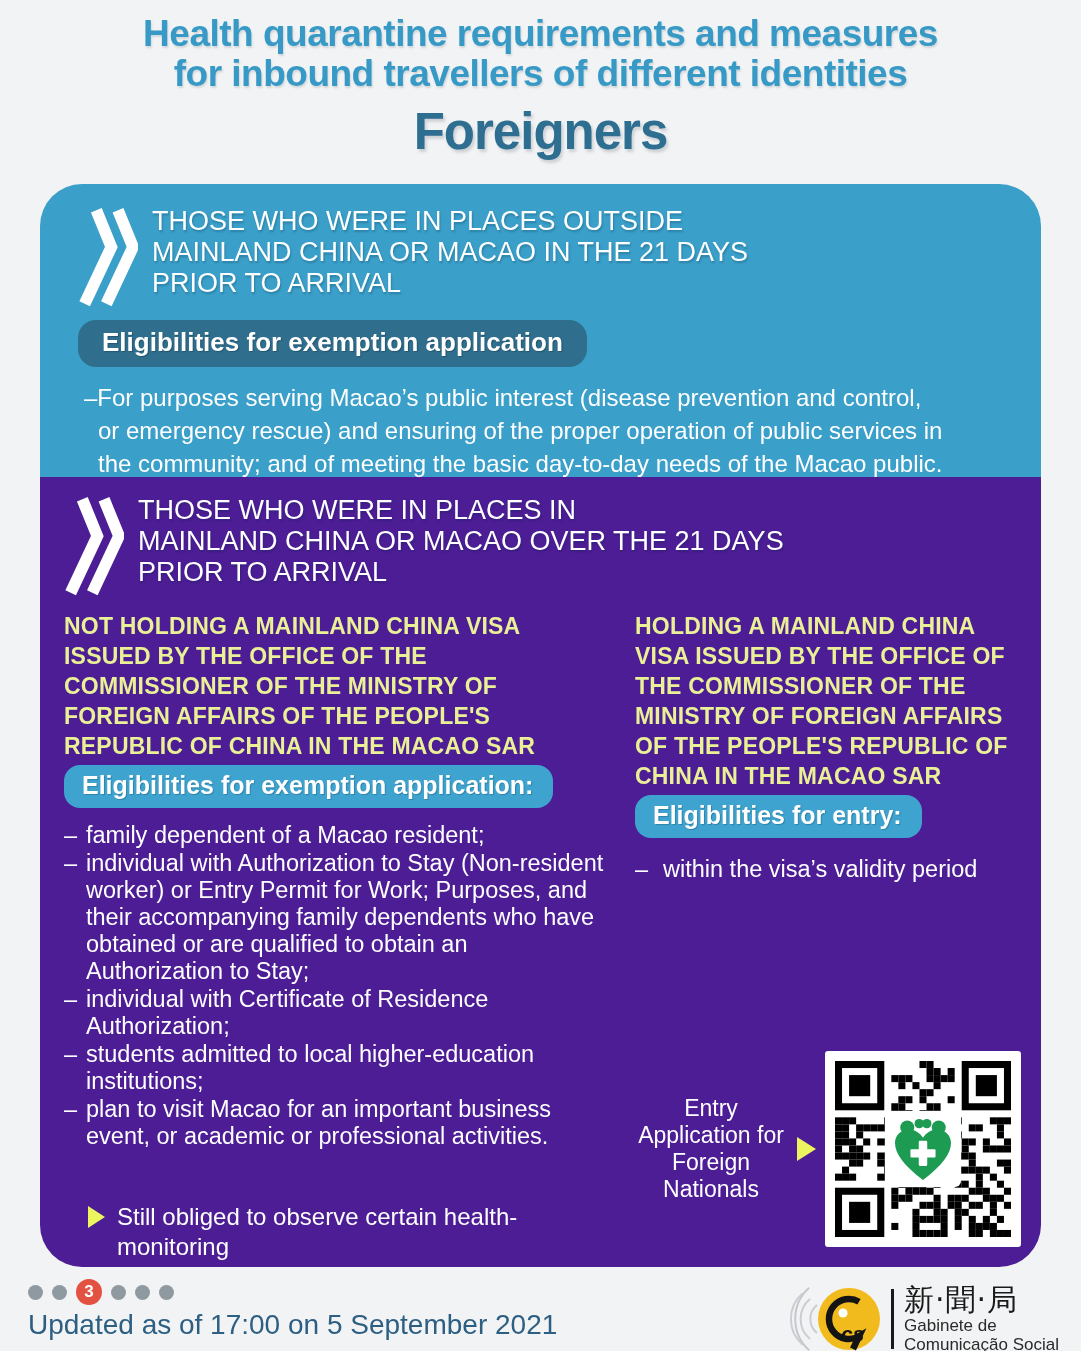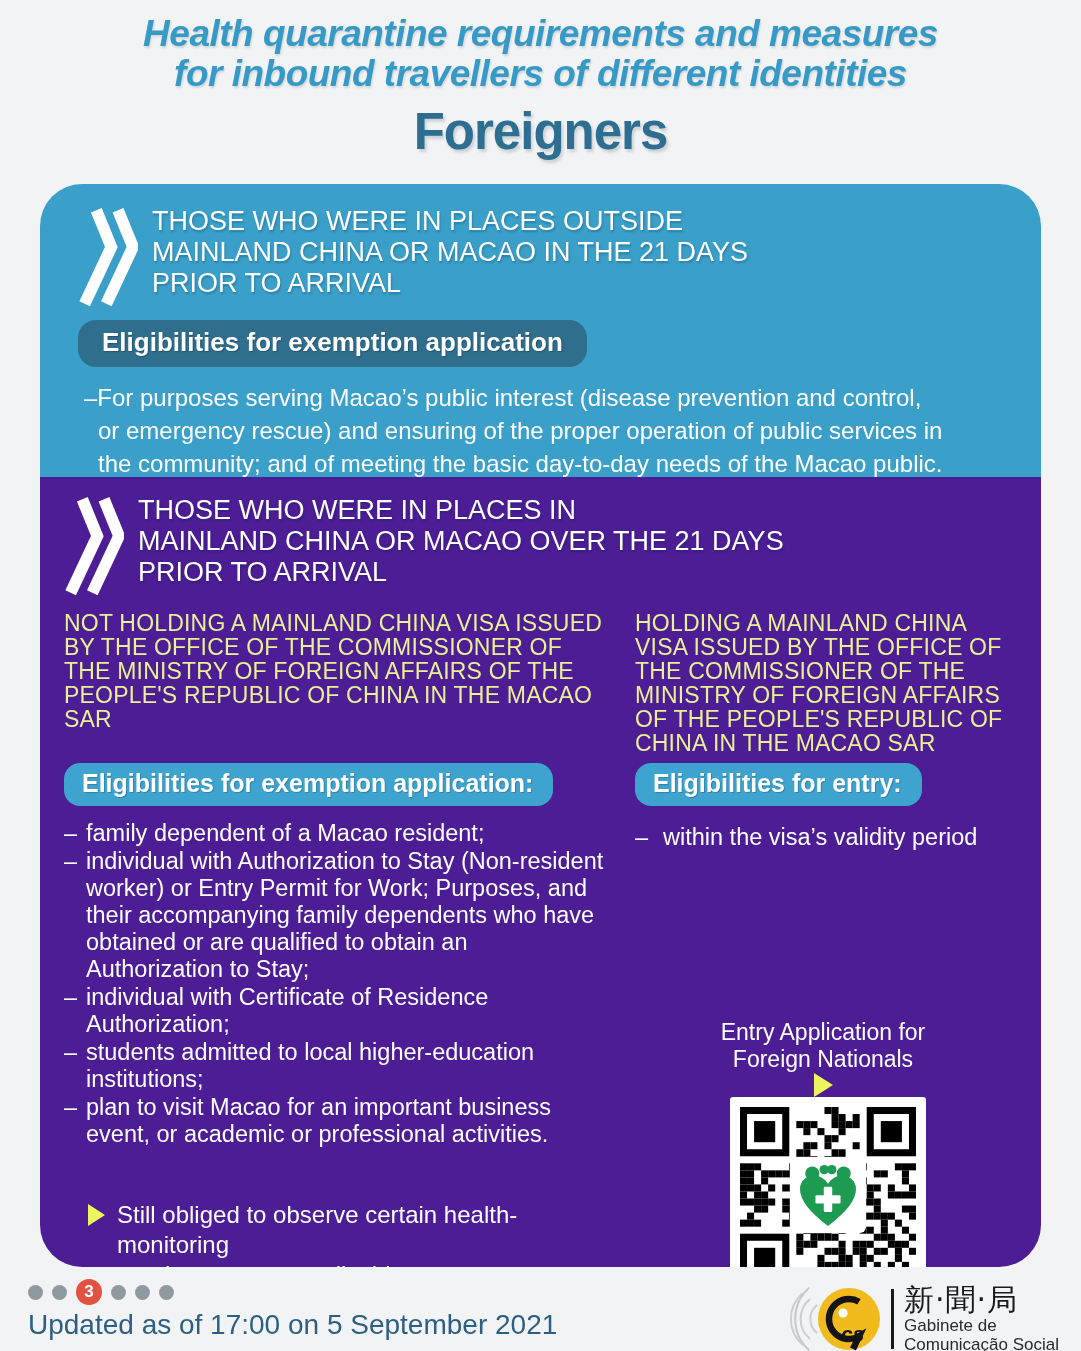--- a/index.html
+++ b/index.html
@@ -9,21 +9,21 @@
     font-family:"Liberation Sans","DejaVu Sans",sans-serif;
     overflow:hidden;
     position:relative;
   }
   .pre { white-space:pre-line; }
 
   
   .header { padding-top:14px; text-align:center; }
   .hdr-line {
     color:#3699c6; font-weight:bold; font-size:37px; line-height:40px;
-    letter-spacing:-0.5px; text-shadow:1px 2px 2px rgba(120,130,140,.25);font-style:italic;
+    letter-spacing:-0.5px; text-shadow:1px 2px 2px rgba(120,130,140,.25);
   }
   .hdr-main {
     color:#2d6e91; font-weight:bold; font-size:51px; line-height:72px;
     letter-spacing:-1px; margin-top:2px; text-shadow:2px 3px 3px rgba(120,130,140,.3);
   }
 
   
   .panel-wrap { margin:16px 40px 0 40px; width:1001px; }
   .section1 {
     background:#3a9fc9; border-radius:42px 42px 0 0;
@@ -48,38 +48,38 @@
   .sec1-body {
     color:#fff; font-size:24px; line-height:33px; margin-top:14px;
     padding-left:20px; text-indent:-14px;
   }
 
   
   .cols { display:flex; margin-top:12px; }
   .col-left { width:545px; flex:0 0 auto; }
   .col-right { flex:1 1 auto; margin-left:26px; }
   .subhead {
-    color:#e9f096; font-weight:normal; font-size:23px; line-height:24px;
+    color:#e9f096; font-weight:bold; font-size:23px; line-height:30px;
     min-height:148px; letter-spacing:0.2px;
   }
   .pill-light {
     display:inline-block; background:#3ea4cf; color:#fff; font-weight:bold;
     font-size:25px; padding:6px 20px 8px 18px; border-radius:16px; margin-top:4px;
     text-shadow:1px 1px 1px rgba(0,30,50,.25);
   }
   .list { margin-top:14px; }
   .li {
     position:relative; color:#fff; font-size:23.5px; line-height:27px;
     padding-left:22px; margin-bottom:1px;
   }
   .li .dash { position:absolute; left:0; top:0; }
   .col-right .li { margin-top:18px; padding-left:28px; }
 
   
-  .qr-row { display:flex; align-items:center; justify-content:flex-end; margin-top:168px;flex-direction:column; }
+  .qr-row { display:flex; align-items:center; justify-content:flex-end; margin-top:168px; }
   .qr-label {
     color:#fff; font-size:23px; line-height:27px; text-align:center; margin-right:10px;
   }
   .tri-right {
     width:0; height:0; border-top:12px solid transparent;
     border-bottom:12px solid transparent; border-left:19px solid #edf55e;
     flex:0 0 auto; margin-right:9px;
   }
   .qr-box {
     width:196px; height:196px; background:#fff; border-radius:3px;

